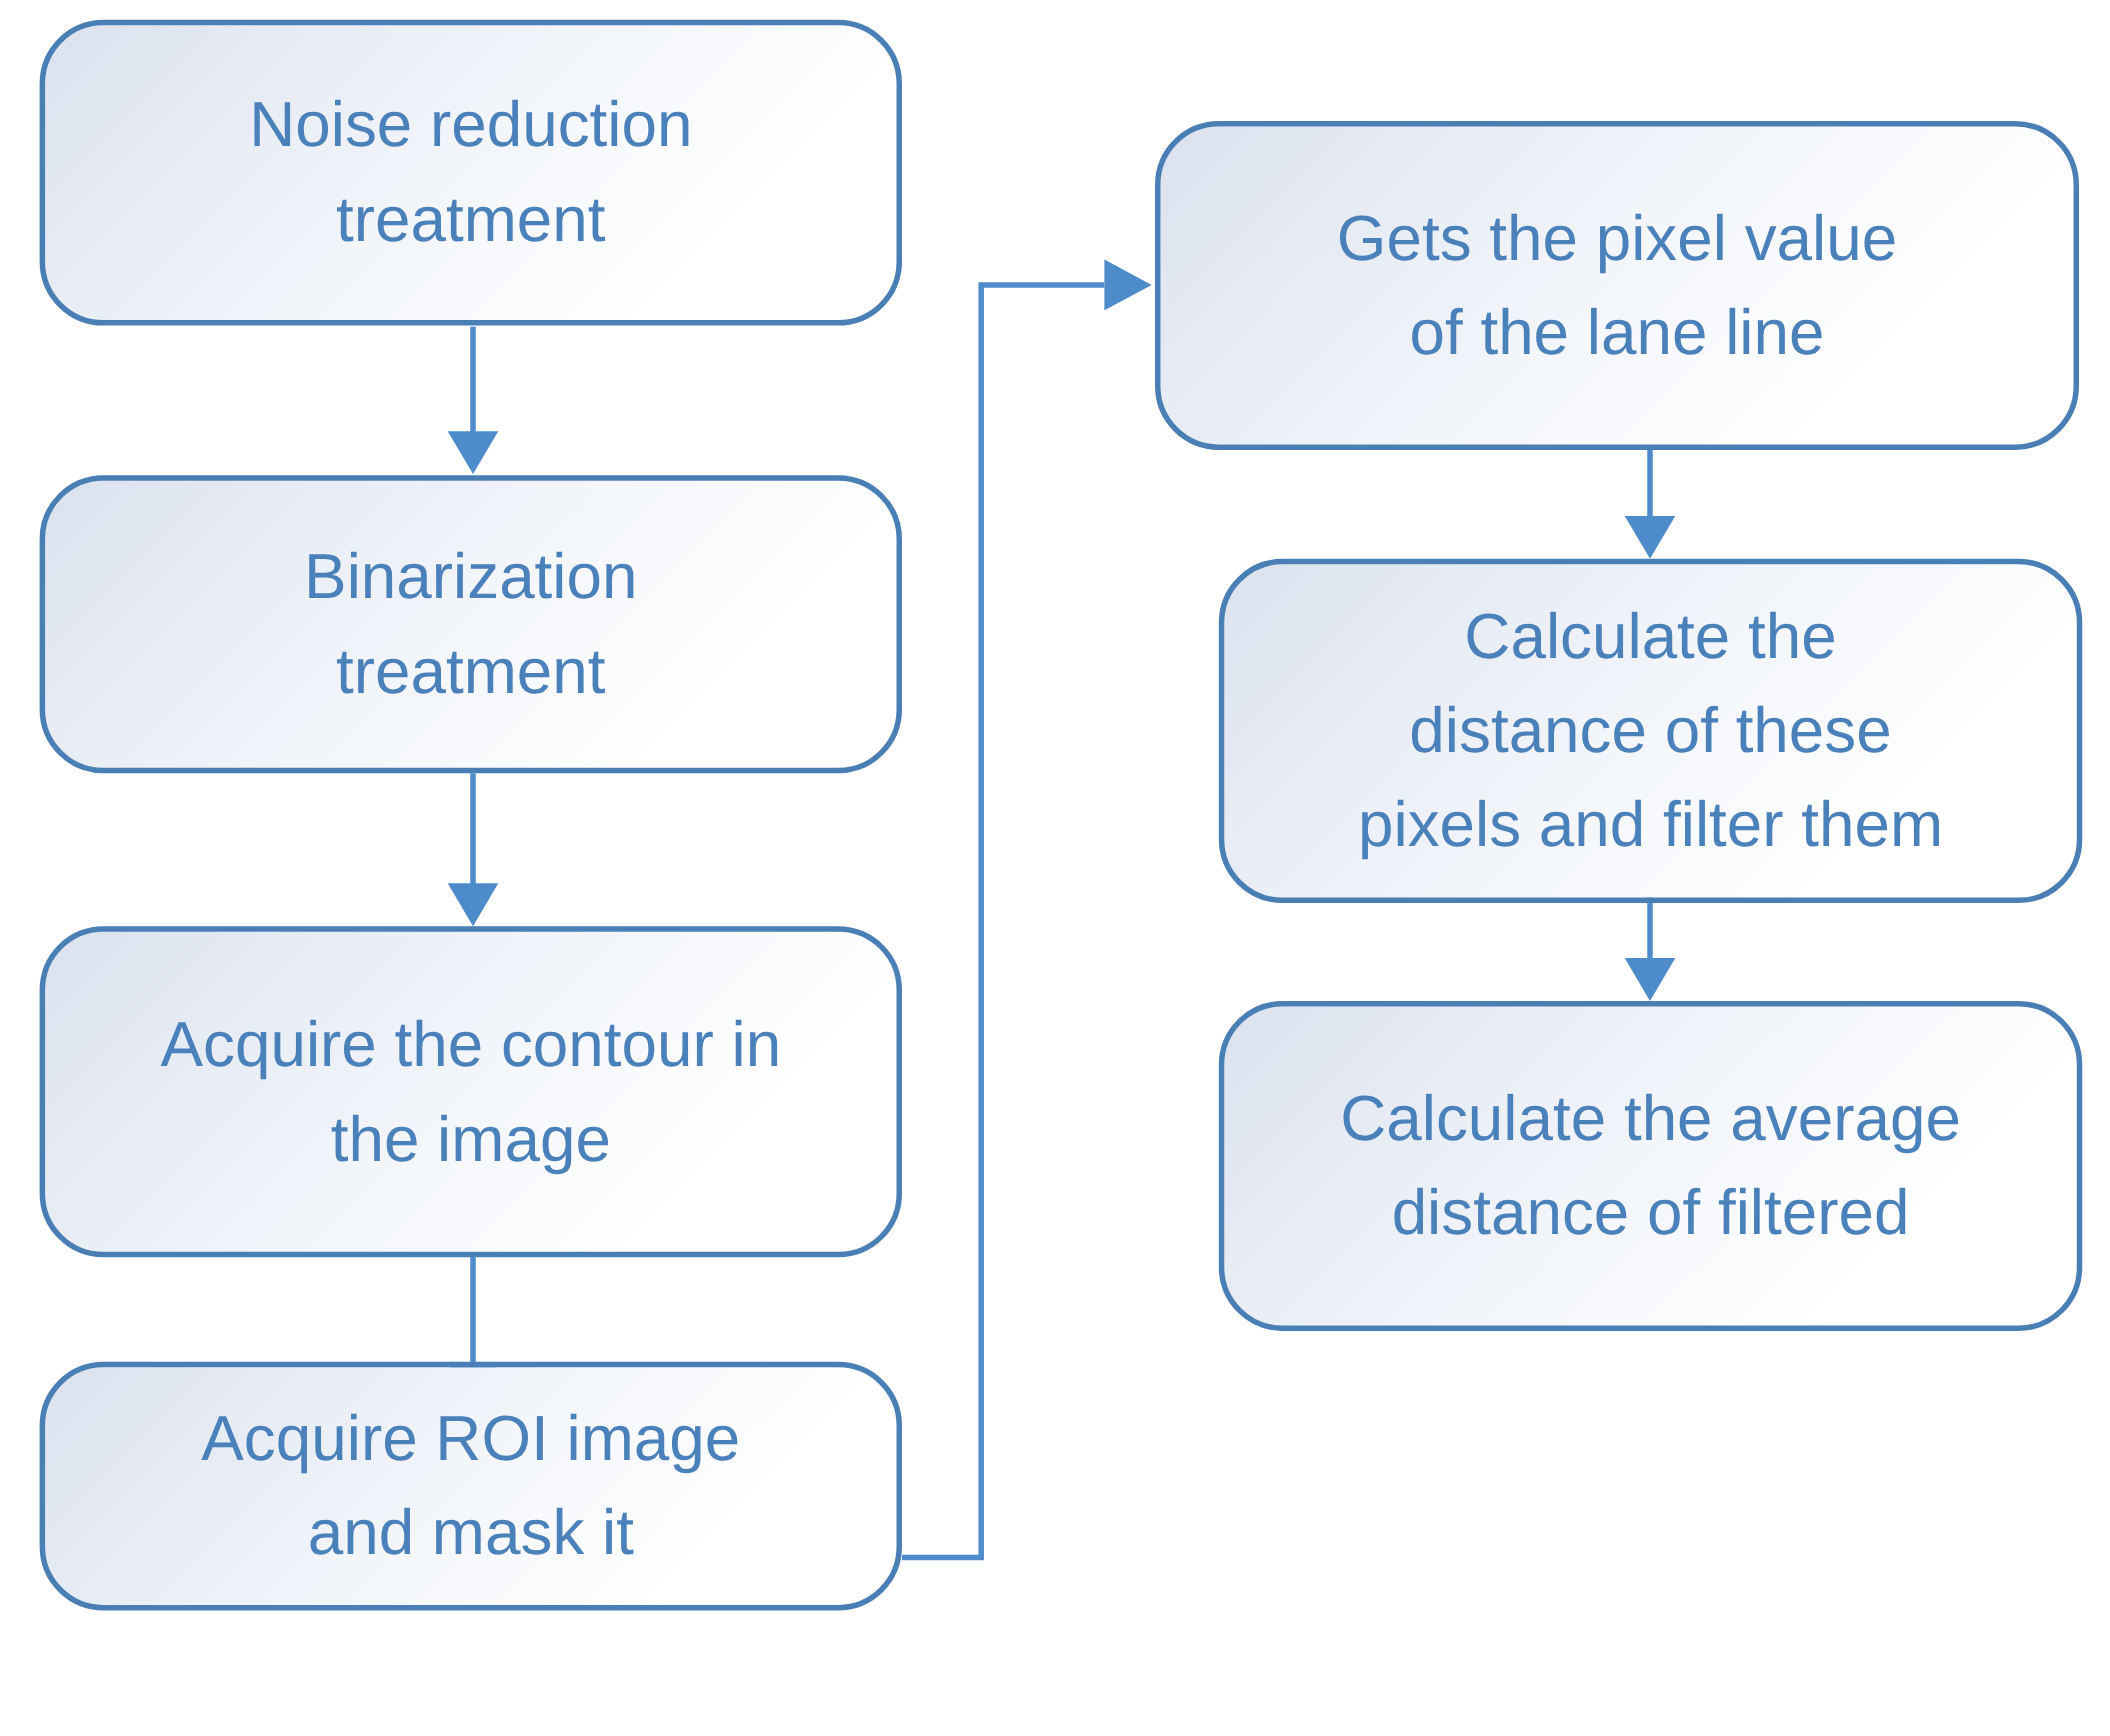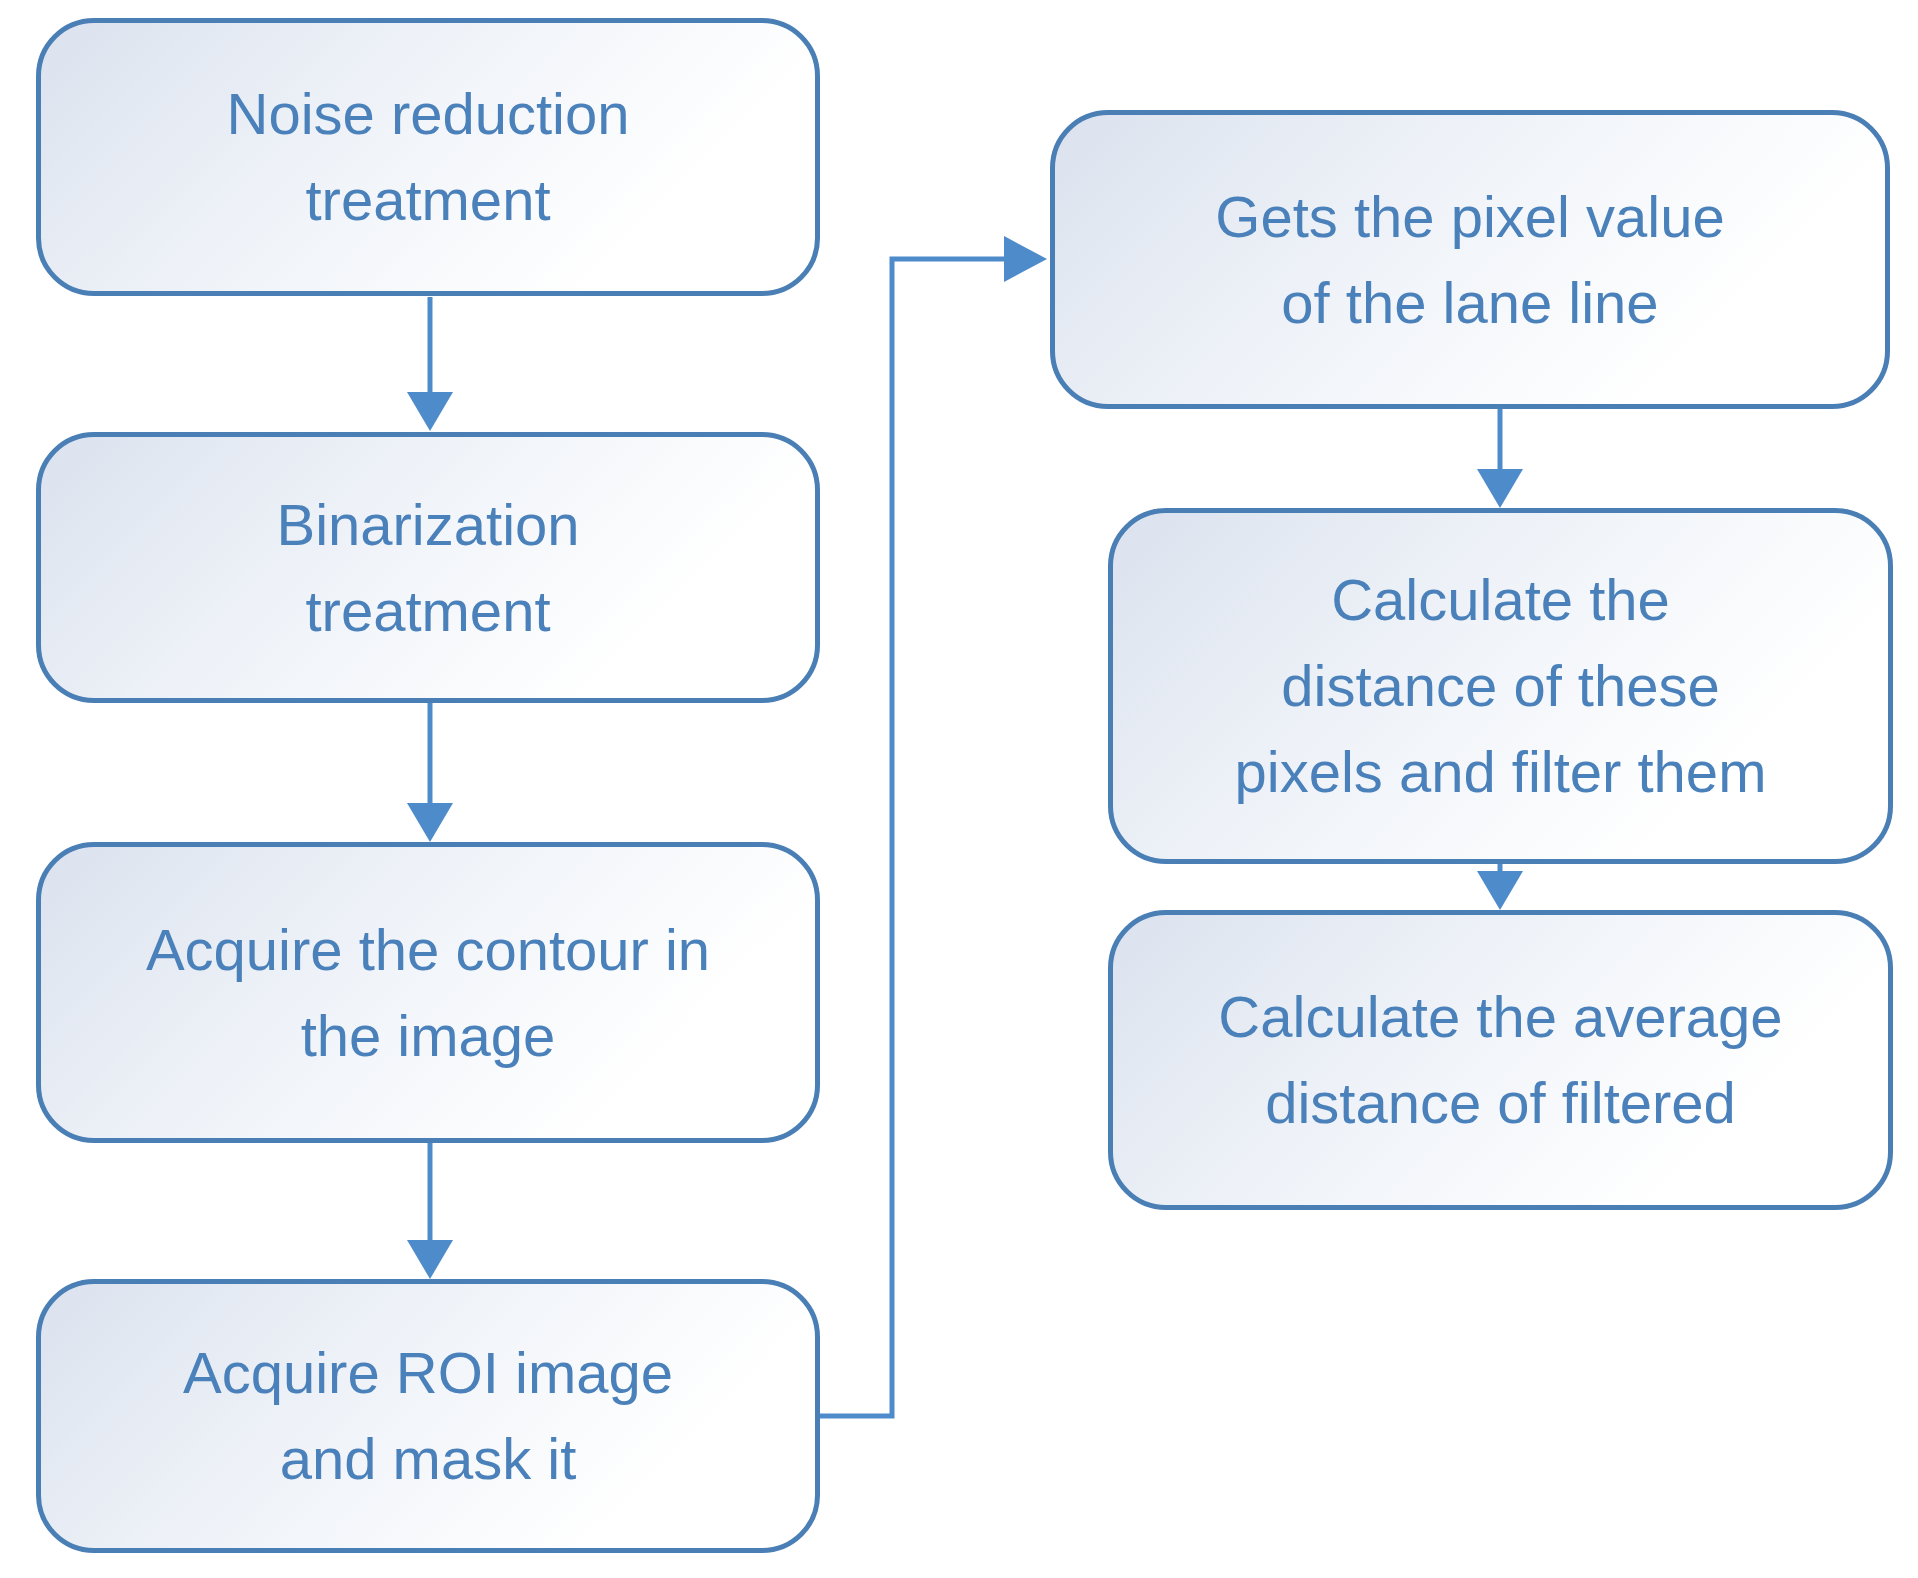--- a/index.html
+++ b/index.html
@@ -86,35 +86,35 @@
     </div>
   </div>
 
   <div class="node" style="left:36px; top:842px; width:784px; height:301px;">
     <div class="label">
       <span>Acquire the contour in</span>
       <span>the image</span>
     </div>
   </div>
 
-  <div class="node" style="left:36px; top:1279px; width:784px; height:274px;">
+  <div class="node" style="left:36px; top:1238px; width:784px; height:226px;">
     <div class="label">
       <span>Acquire ROI image</span>
       <span>and mask it</span>
     </div>
   </div>
 
   <div class="node" style="left:1050px; top:110px; width:840px; height:299px;">
     <div class="label">
       <span>Gets the pixel value</span>
       <span>of the lane line</span>
     </div>
   </div>
 
-  <div class="node" style="left:1108px; top:508px; width:785px; height:356px;">
+  <div class="node" style="left:1108px; top:508px; width:785px; height:313px;">
     <div class="label">
       <span>Calculate the</span>
       <span>distance of these</span>
       <span>pixels and filter them</span>
     </div>
   </div>
 
   <div class="node" style="left:1108px; top:910px; width:785px; height:300px;text-align:center;">
     <div class="label">
       <span>Calculate the average</span>

